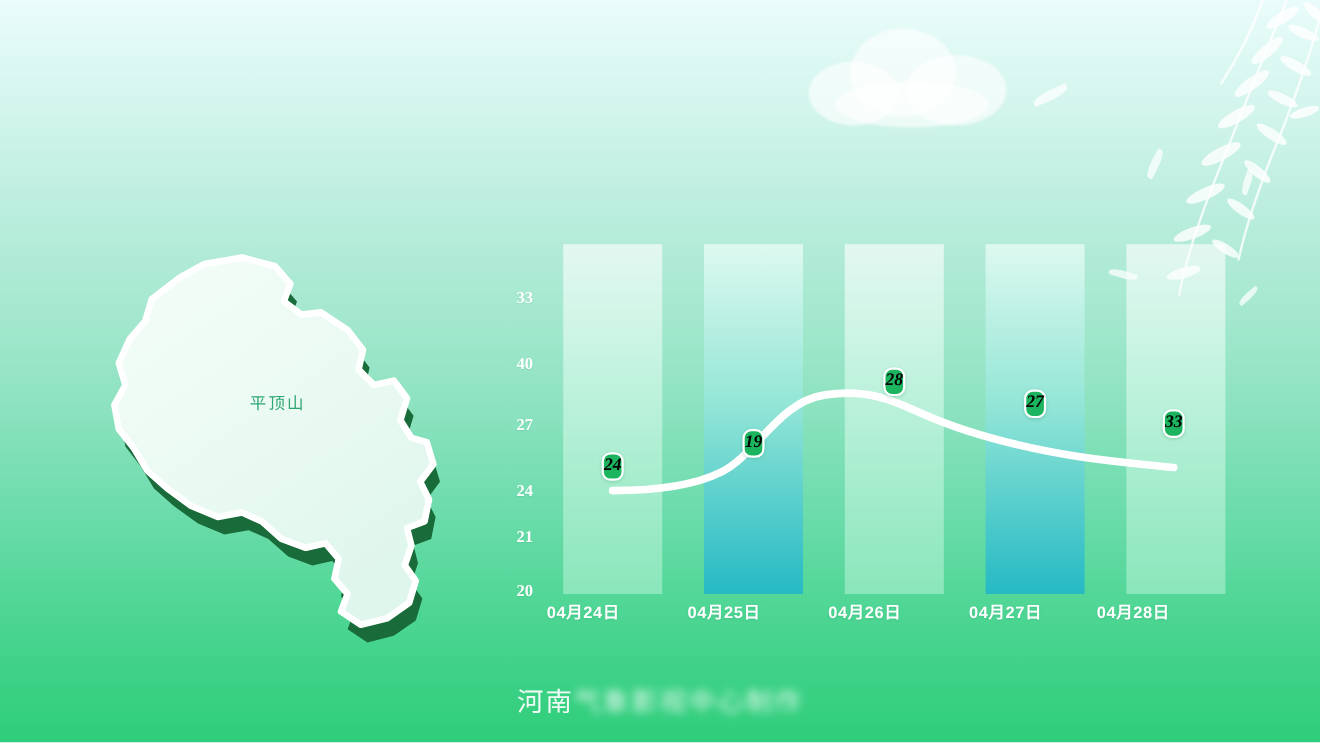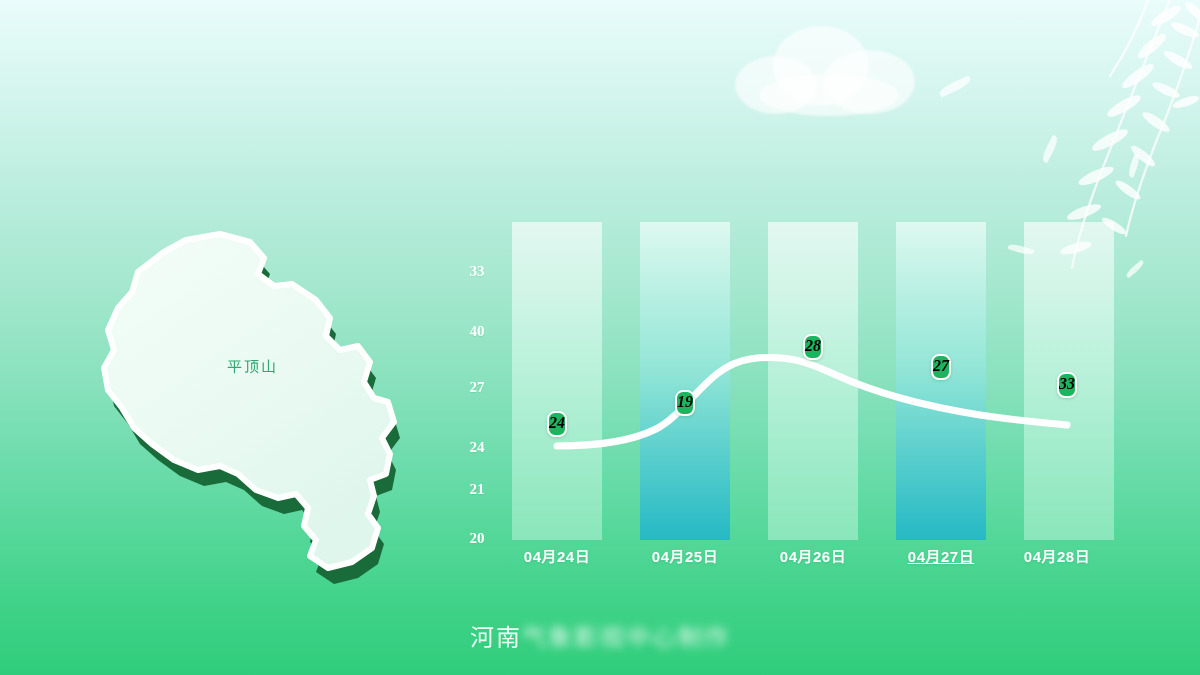--- a/index.html
+++ b/index.html
@@ -56,21 +56,21 @@
   .bar{position:absolute;top:7px;width:90px;height:318px;}
   .bar.normal{background:linear-gradient(180deg,rgba(255,255,255,.62) 0%,rgba(233,255,246,.55) 35%,rgba(172,240,208,.62) 100%);}
   .bar.hot{background:linear-gradient(180deg,rgba(240,255,250,.70) 0%,rgba(150,231,219,.85) 45%,rgba(36,184,198,.97) 100%);}
   .ytick{
     position:absolute;left:0;width:34px;text-align:center;
     color:#ffffff;font-size:15px;font-weight:700;
     font-family:"Liberation Serif","DejaVu Serif",serif;
     text-shadow:0 1px 1px rgba(60,170,120,.25);
   }
   .xlabel{
-    position:absolute;top:330px;width:120px;text-align:center;
+    position:absolute;top:330px;width:120px;text-align:left;
     color:#ffffff;font-size:15px;font-weight:700;letter-spacing:.5px;
     text-shadow:0 1px 2px rgba(50,160,110,.30);
   }
   .line-svg{position:absolute;left:0;top:0;width:680px;height:360px;overflow:visible;}
   .badge{
     position:absolute;transform:translate(-50%,-50%);
     background:#1db45f;border:2px solid #ffffff;border-radius:8px;
     color:#000000;font-size:16px;font-weight:700;
     font-family:"Liberation Serif","DejaVu Serif",serif;
     padding:2px 0 3px;line-height:1.05;
@@ -187,21 +187,21 @@
 
     <div class="badge" style="left:97px;top:209px;">24</div>
     <div class="badge" style="left:225px;top:188px;">19</div>
     <div class="badge" style="left:353px;top:132px;">28</div>
     <div class="badge" style="left:481px;top:152px;">27</div>
     <div class="badge" style="left:607px;top:170px;">33</div>
 
     <div class="xlabel" style="left:37px;">04月24日</div>
     <div class="xlabel" style="left:165px;">04月25日</div>
     <div class="xlabel" style="left:293px;">04月26日</div>
-    <div class="xlabel" style="left:421px;text-decoration:underline;">04月27日</div>
+    <div class="xlabel" style="left:421px;">04月27日</div>
     <div class="xlabel" style="left:537px;">04月28日</div>
   </div>
 
   <div class="footer">
     <span>河南</span><span class="blur">气象影视中心制作</span>
   </div>
 
 </div>
 
 </body></html>

